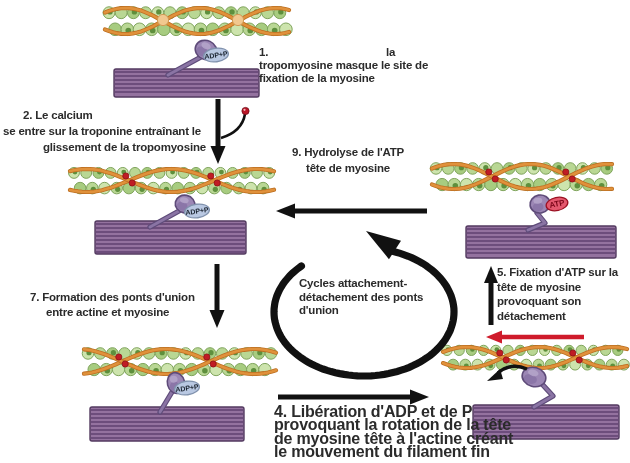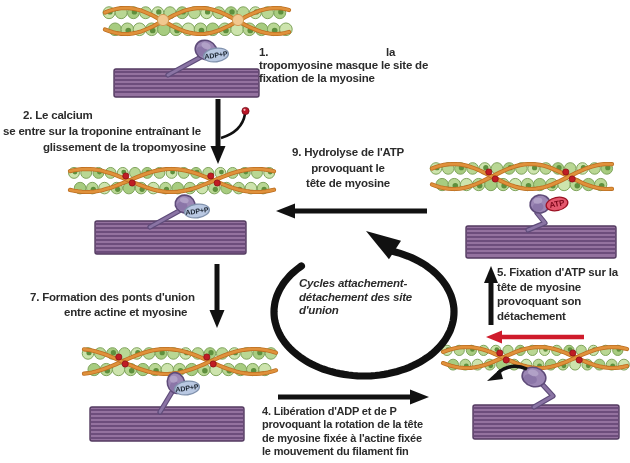--- a/index.html
+++ b/index.html
@@ -8,27 +8,27 @@
   #gfx{position:absolute;left:0;top:0;}
   .txt{position:absolute;color:#2b2b2b;font-weight:bold;font-size:11.5px;
        letter-spacing:-0.2px;white-space:nowrap;}
   .txt div{height:13px;line-height:13px;}
   #t1 .l1{position:relative;}
   #t1 .la{position:absolute;left:127px;top:0;}
   #t2 div{height:16px;line-height:16px;}
   #t2 .l1{margin-left:20px;}
   #t2 .l3{margin-left:40px;}
   #t3 div{height:14.5px;line-height:14.5px;}
-  #t3 .l2{margin-left:34px;}
-  #t4{width:194px;text-align:left;font-size:11px;}
+  #t3 .l2{margin-left:16px;}
+  #t4{width:194px;text-align:right;font-size:16px;margin-left:12px;}
   #t4 div{height:13.4px;line-height:13.4px;}
   #t5 div{height:14.6px;line-height:14.6px;}
   #t6{width:126px;text-align:center;}
   #t6 div{height:15.5px;line-height:15.5px;}
-  #tc div{height:13.6px;line-height:13.6px;font-style:italic;}
+  #tc div{height:13.6px;line-height:13.6px;}
 </style>
 </head>
 <body>
 
 <div id="stage">
   <svg id="gfx" width="630" height="463" viewBox="0 0 630 463">
       <g>
         <circle cx="109" cy="12.72" r="5.94" fill="#cde4ad" stroke="#7fa45c" stroke-width="1"></circle>
         <circle cx="110" cy="11.92" r="2.673" fill="#5e8f3d" stroke="none"></circle>
         <circle cx="121.2" cy="12.72" r="5.94" fill="#b9d794" stroke="#7fa45c" stroke-width="1"></circle>
@@ -461,35 +461,34 @@
   </div>
 
   <div class="txt" id="t3" style="left:30px;top:290px;">
     <div class="l1">7. Formation des ponts d'union</div>
     <div class="l2">entre actine et myosine</div>
   </div>
 
   <div class="txt" id="t4" style="left:262px;top:405px;">
     <div>4. Libération d'ADP et de P</div>
     <div>provoquant la rotation de la tête</div>
-    <div>de myosine fixée à l'actine fixée</div>
+    <div>de myosine tête à l'actine créant</div>
     <div>le mouvement du filament fin</div>
   </div>
 
   <div class="txt" id="t5" style="left:497px;top:265px;">
     <div>5. Fixation d'ATP sur la</div>
     <div>tête de myosine</div>
     <div>provoquant son</div>
     <div>détachement</div>
   </div>
 
   <div class="txt" id="t6" style="left:285px;top:145px;">
     <div>9. Hydrolyse de l'ATP</div>
-    <div>provoquant le</div>
     <div>tête de myosine</div>
   </div>
 
   <div class="txt" id="tc" style="left:299px;top:277px;">
     <div>Cycles attachement-</div>
-    <div>détachement des site</div>
+    <div>détachement des ponts</div>
     <div>d'union</div>
   </div>
 </div>
 
 </body></html>

